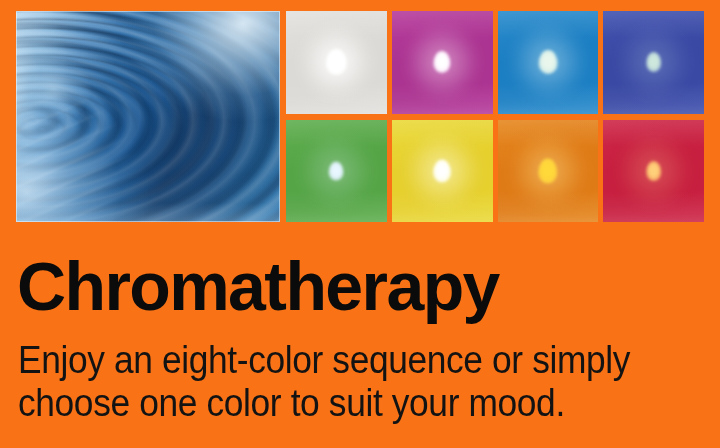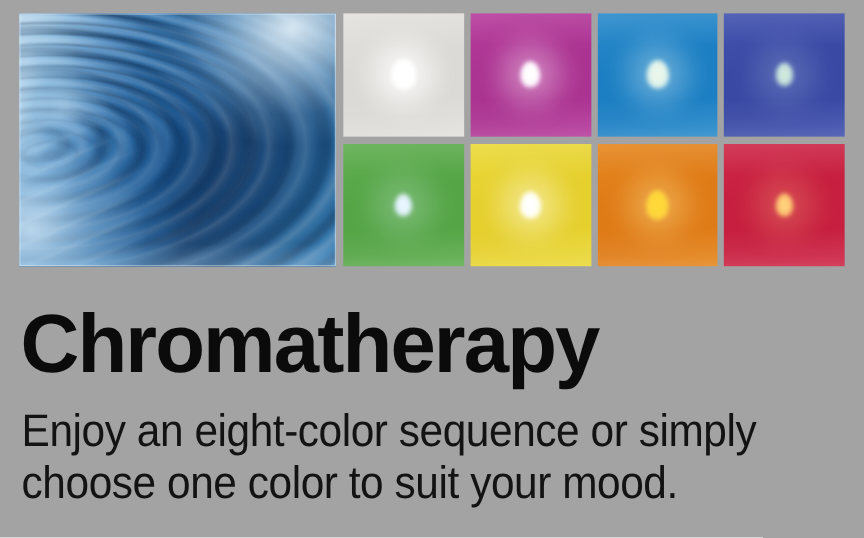--- a/index.html
+++ b/index.html
@@ -223,21 +223,21 @@
     letter-spacing:-0.4px;
     color:#131313;
     transform:scaleX(0.93);
     transform-origin:left top;
   }
   #subcopy .line { display:block; white-space:nowrap; }
 </style>
 </head>
 <body>
 
-<div id="page" style="background: #a3a3a3;">
+<div id="page" style="background: #f97316;">
 
   <div id="media-strip">
 
     <div id="hero-image">
       <div class="layer hero-base2"></div>
       <div class="layer hero-ripples2"></div>
       <div class="layer hero-ripples"></div>
       <div class="layer hero-crest"></div>
       <div class="layer hero-glow-tr"></div>
       <div class="layer hero-glow-ml"></div>

